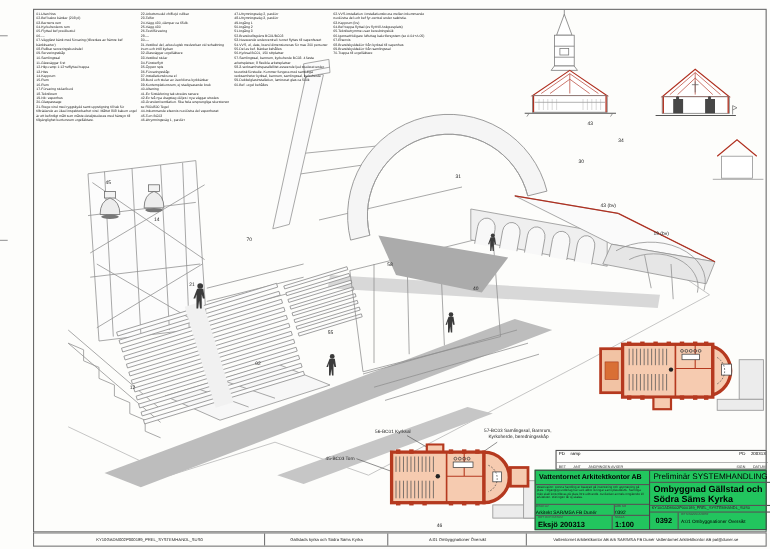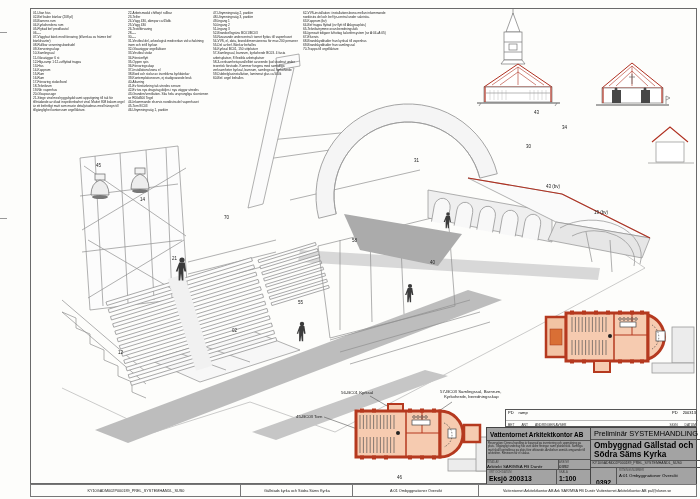--- a/index.html
+++ b/index.html
@@ -14,21 +14,21 @@
   .lcol div{margin:0}
   
   .callout{position:absolute;z-index:4;font-size:9px;transform:scale(.5);transform-origin:left top;color:#222;white-space:nowrap}
   .plan-label{position:absolute;z-index:4;font-size:8.6px;transform:scale(.5);transform-origin:left top;color:#1a1a1a;white-space:nowrap}
   
   .rev{position:absolute;left:505px;top:409px;width:192px;height:18px;border:1px solid #555;z-index:5;background:#fdfdfb}
   .rev .vals{display:flex;height:10px;align-items:center;font-size:8px;transform:scale(.5);transform-origin:0 0;width:384px;padding:1px 4px;gap:10px}
   .rev .vals .grow{flex:1}
   .rev .hdrs{display:flex;height:16px;align-items:center;font-size:6.6px;transform:scale(.5);transform-origin:0 0;width:384px;color:#333;border-top:1px solid #777;padding:0 4px;gap:14px}
   .rev .hdrs .grow{flex:1}
-  .tb{position:absolute;left:486px;top:427px;width:211px;height:70px;border:1px solid #444;z-index:5;display:flex;background:#a3a3a3}
+  .tb{position:absolute;left:486px;top:427px;width:211px;height:55px;border:1px solid #444;z-index:5;display:flex;background:#22c55e}
   .tb-left{width:104px;border-right:1px solid #444;display:flex;flex-direction:column}
   .tb-right{flex:1;display:flex;flex-direction:column}
   .tb-company{height:13px;border-bottom:1px solid #555;font-weight:bold;font-size:6.4px;display:flex;align-items:center;padding-left:3px;white-space:nowrap}
   .tb-small{height:19px;border-bottom:1px solid #555;overflow:hidden}
   .tb-small>div{width:204px;transform:scale(.5);transform-origin:0 0;font-size:5.6px;line-height:1.15;color:#222;padding:1px 2px}
   .tb-rowa{height:10px;border-bottom:1px solid #555;display:flex}
   .tb-rowa .c1{width:72px;border-right:1px solid #555;overflow:hidden}
   .tb-rowa .c2{flex:1;overflow:hidden}
   .microlbl{font-size:5.4px;transform:scale(.5);transform-origin:0 0;color:#444;white-space:nowrap;width:200%}
   .microval{font-size:8px;transform:scale(.55);transform-origin:0 0;white-space:nowrap;margin-top:-2px;width:180%}

